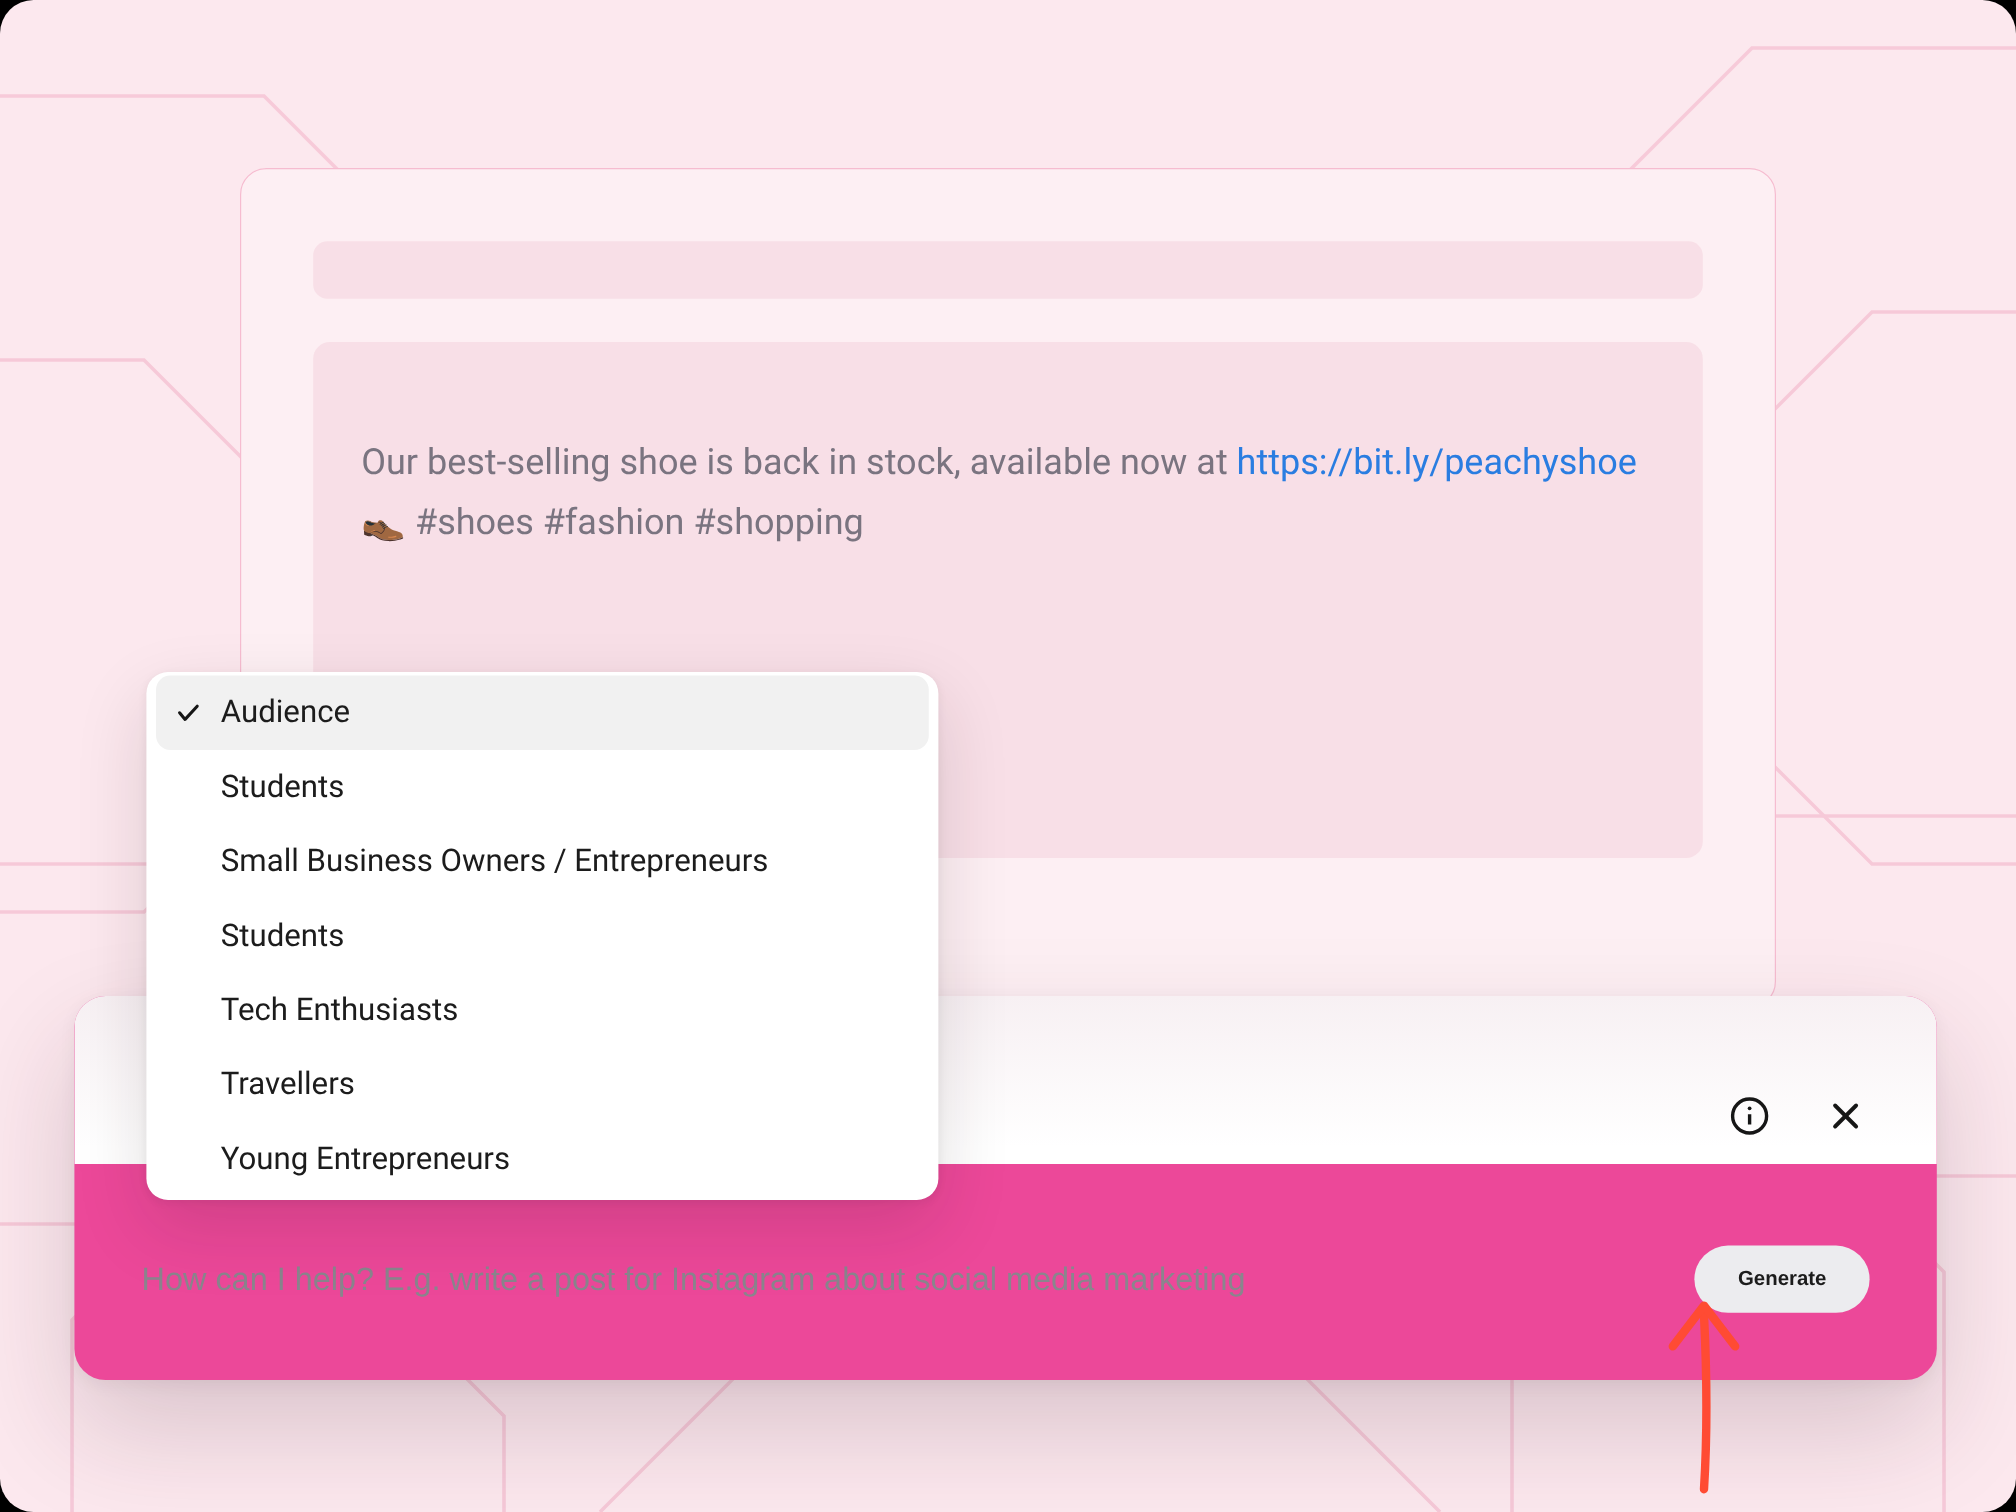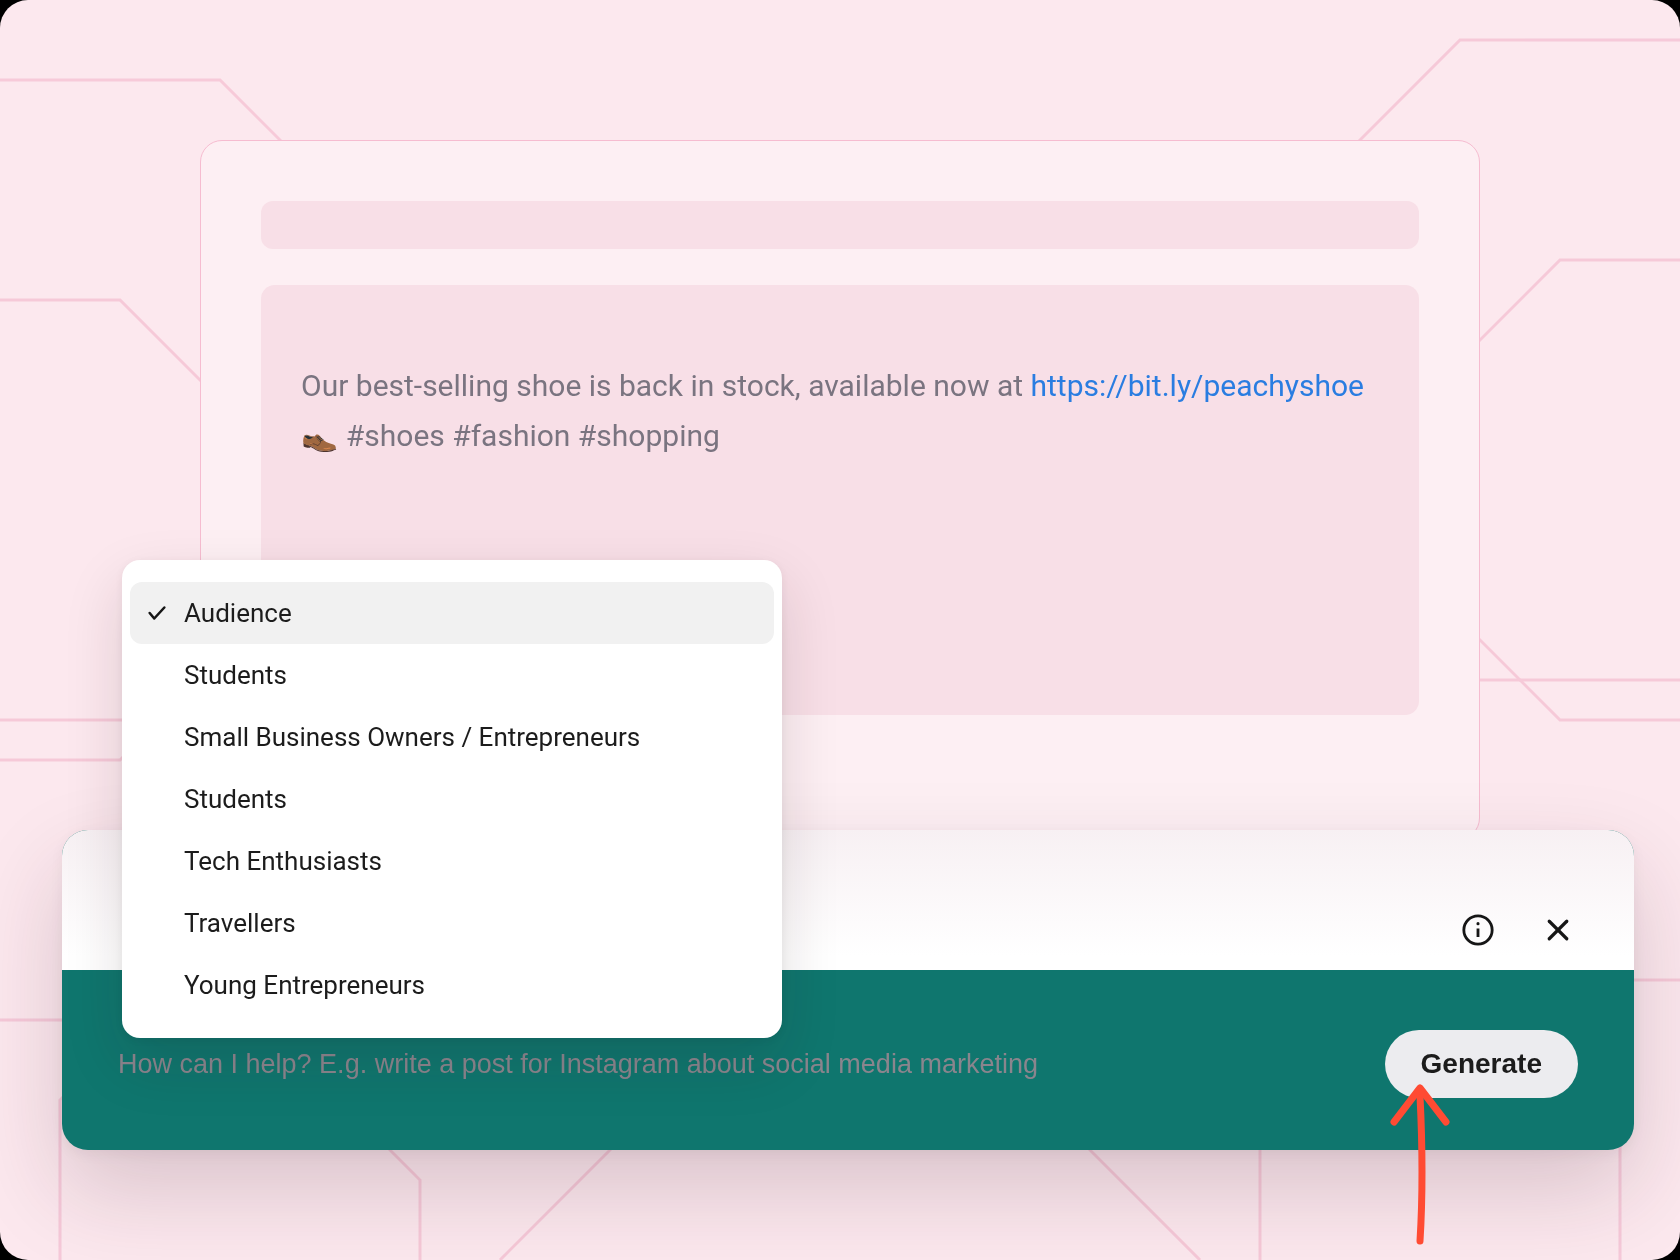--- a/index.html
+++ b/index.html
@@ -70,21 +70,21 @@
   
   .dropdown {
     position: absolute;
     top: 560px;
     left: 122px;
     width: 660px;
     background: #fff;
     border-radius: 18px;
     box-shadow: 0 24px 60px rgba(40, 20, 30, 0.14), 0 2px 8px rgba(0,0,0,0.06);
     z-index: 5;
-    padding: 22px 0;
+    padding: 3px 0;
   }
   .dropdown-item {
     display: flex;
     align-items: center;
     padding: 16px 24px 16px 22px;
     font-size: 26px;
     color: #1c1c1c;
     cursor: pointer;
     gap: 14px;
   }
@@ -103,24 +103,24 @@
     justify-content: center;
     visibility: hidden;
   }
   .dropdown-item.selected .check { visibility: visible; }
   .dropdown-item:not(.selected) { padding-left: 62px; }
 
   
   .prompt-bar {
     position: absolute;
     left: 62px;
-    right: 46px;
+    right: 66px;
     top: 830px;
     height: 320px;
-    background: #0f766e;
+    background: #ec4899;
     border-radius: 26px;
     box-shadow: 0 40px 90px rgba(60, 30, 45, 0.18), 0 4px 14px rgba(0,0,0,0.05);
     z-index: 3;
     overflow: hidden;
   }
   .fade-top {
     position: absolute;
     left: 0; right: 0; top: 0;
     height: 140px;
     background: linear-gradient(to bottom, #f7f0f3 0%, #ffffff 90%);
@@ -160,21 +160,21 @@
     font-size: 27px;
     color: #1c1c1c;
     background: transparent;
   }
   .prompt-input::placeholder { color: #8a858d; }
   .generate-btn {
     background: #ececef;
     border: none;
     border-radius: 36px;
     padding: 18px 36px;
-    font-size: 28px;
+    font-size: 17px;
     font-weight: 600;
     color: #1c1c1c;
     cursor: pointer;
   }
 
   
   .arrow-annot {
     position: absolute;
     right: 200px;
     bottom: 10px;

